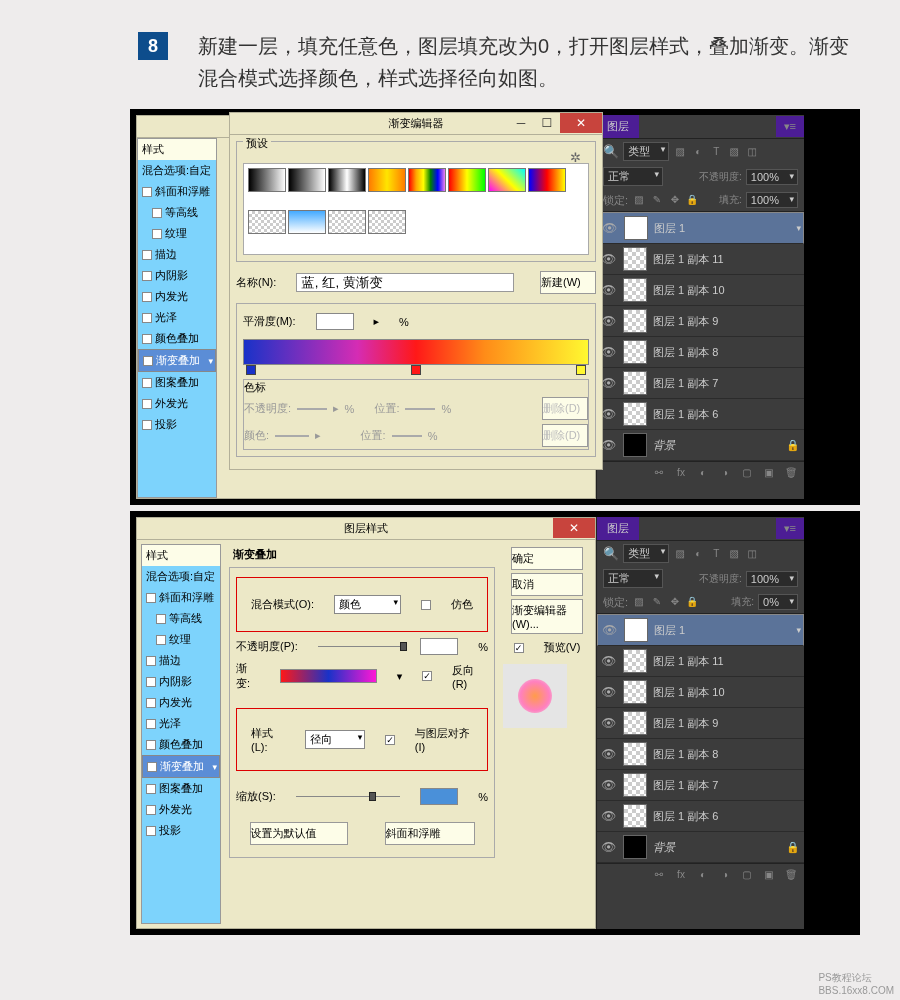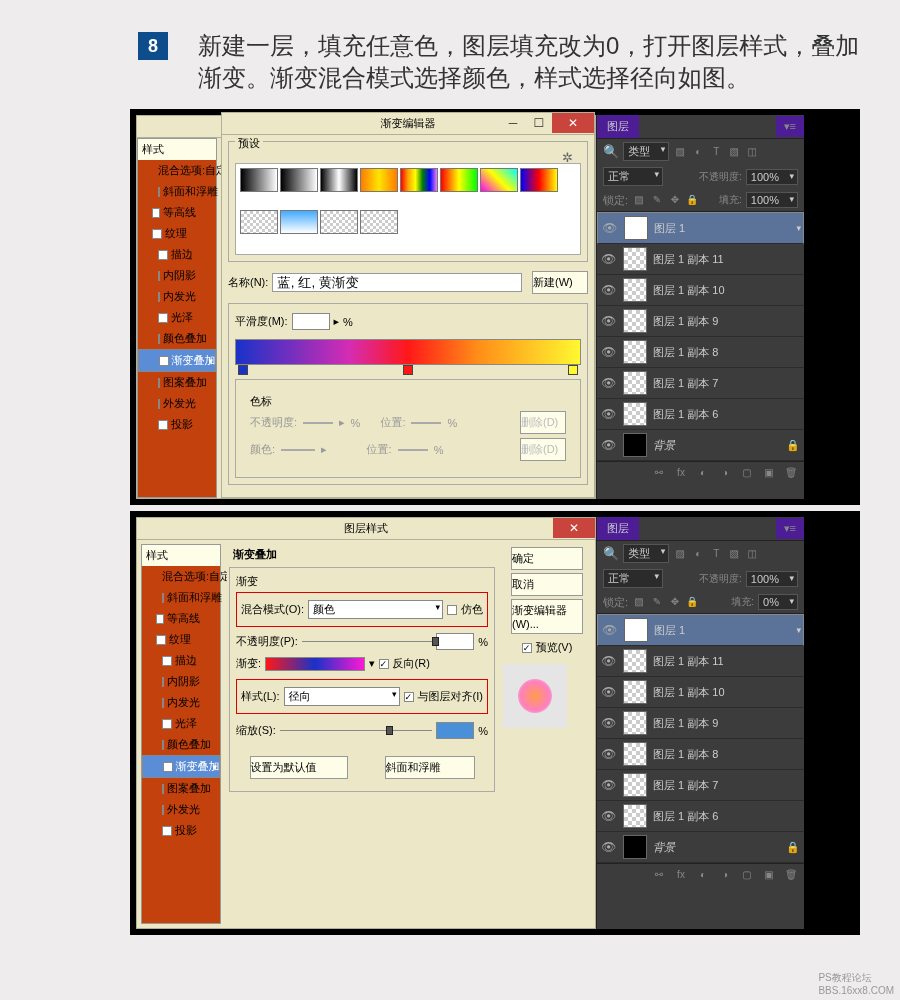--- a/index.html
+++ b/index.html
@@ -1,32 +1,32 @@
 <!DOCTYPE html>
 <html><head>
 <meta charset="utf-8">
 <style>
 *{margin:0;padding:0;box-sizing:border-box;font-family:"Microsoft YaHei",SimSun,sans-serif}
 body{background:#eeecec;width:900px;height:1000px;position:relative;font-size:12px}
 .page{padding:30px 40px 0 130px}
 .step-badge{position:absolute;left:138px;top:32px;width:30px;height:28px;background:#0d4d8c;color:#fff;font-size:18px;text-align:center;line-height:28px;font-weight:bold}
-.step-text{font-size:24px;color:#333;line-height:32px;margin-left:68px;margin-bottom:15px}
+.step-text{font-size:20px;color:#333;line-height:32px;margin-left:68px;margin-bottom:15px}
 .dark{background:#000;padding:6px 0 6px 6px;display:flex;margin-bottom:6px}
 
 .dlg{background:#ece8c7;border:1px solid #b3b099;font-size:11px}
 .dlg-title{background:#ece8c7;height:22px;display:flex;align-items:center;justify-content:center;position:relative;border-bottom:1px solid #b3b099}
 .dlg-t-btns{position:absolute;right:0;top:0;display:flex}
 .tb{width:26px;height:20px;display:flex;align-items:center;justify-content:center;font-size:12px;color:#333}
 .tb.min{background:#ece8c7}
 .tb.max{background:#ece8c7}
 .tb.close{background:#c8443d;color:#fff;width:42px}
 
-.styles-col{width:80px;border:1px solid #999;background:#c2410c;display:flex;flex-direction:column}
+.styles-col{width:80px;border:1px solid #999;background:#7dd3fc;display:flex;flex-direction:column}
 .styles-col .hdr{background:#fdfde8;padding:3px 4px}
-.styles-col .row{padding:3px 20px;display:flex;align-items:center;gap:3px;white-space:nowrap}
+.styles-col .row{padding:3px 4px;display:flex;align-items:center;gap:3px;white-space:nowrap}
 .styles-col .row.sel{background:#5b8dd6;color:#fff}
 .cb{width:10px;height:10px;border:1px solid #888;background:#fff;display:inline-block}
 .cb.chk::after{content:"✓";font-size:9px;position:relative;top:-3px;left:0}
 
 .btn{display:block;width:72px;padding:3px 0;background:#fdfde8;border:1px solid #999;margin:3px auto}
 
 .ged-body{display:flex;padding:6px;gap:6px}
 .ged-main{flex:1}
 .fieldset{border:1px solid #aaa;padding:6px;margin-bottom:6px}
 .fieldset .lg{position:relative;top:-12px;background:#ece8c7;display:inline-block;padding:0 3px}
@@ -34,22 +34,22 @@
 .sw{width:38px;height:24px;border:1px solid #777}
 .gear-s{position:absolute;right:14px;top:8px;font-size:13px;color:#666}
 .inp{border:1px solid #999;background:#fff;padding:1px 4px}
 .grad-bar{height:26px;border:1px solid #888;background:linear-gradient(90deg,#1932c8 0%,#d52cb4 33%,#ff1818 50%,#ff8c18 70%,#fff830 100%);position:relative;margin:6px 0 14px}
 .stop{position:absolute;width:10px;height:10px;border:1px solid #444;bottom:-11px;transform:translateX(-50%)}
 .frow{display:flex;align-items:center;gap:6px;padding:2px 0;color:#999}
 
 .ls-body{display:flex;padding:4px;gap:6px}
 .ls-main{flex:1;background:#ece8c7}
 .ls-section{border:1px solid #aaa;padding:6px;margin:2px}
-.prow{display:flex;align-items:center;gap:4px;padding:3px 0;font-size:11px}
-.redbox{border:1.5px solid #d00;padding:4px}
+.prow{display:flex;align-items:center;gap:20px;padding:3px 0;font-size:11px}
+.redbox{border:1.5px solid #d00;padding:14px}
 .sel{border:1px solid #888;background:#fff;padding:1px 14px 1px 4px;position:relative;min-width:60px}
 .sel::after{content:"▾";position:absolute;right:2px;font-size:9px}
 .grad-sw{width:100px;height:14px;border:1px solid #888;background:linear-gradient(90deg,#ff1818,#1932c8,#ff18d5)}
 .slider-line{height:1px;background:#888;flex:1;position:relative}
 .slider-line .thumb{position:absolute;top:-4px;width:7px;height:9px;background:#555;border:1px solid #222}
 .angle{width:26px;height:26px;border:1px solid #888;border-radius:50%;position:relative;background:#fff}
 .angle::after{content:"";position:absolute;width:1px;height:11px;background:#000;left:50%;top:2px}
 .prev-box{width:64px;height:64px;background:#e5e5e5;margin-top:6px;display:flex;align-items:center;justify-content:center}
 .prev-box .dot{width:34px;height:34px;border-radius:50%;background:radial-gradient(circle,#ff9c4a 0%,#ff80bf 60%,#e5e5e5 100%)}
 
@@ -134,21 +134,21 @@
     <div class="row">
               <span class="cb"></span>
               <span>外发光</span>
             </div>
     <div class="row">
               <span class="cb"></span>
               <span>投影</span>
             </div>
   </div>
 
-  <div class="dlg" style="position:absolute;left:84px;top:-4px;width:374px;z-index:5">
+  <div class="dlg" style="position:absolute;left:92px;top:-4px;width:374px;z-index:5">
     <div class="dlg-title">
       <span>渐变编辑器</span>
       <div class="dlg-t-btns">
         <div class="tb min">─</div>
         <div class="tb max">☐</div>
         <div class="tb close">✕</div>
       </div>
     </div>
     <div class="ged-body">
       <div class="ged-main">
@@ -179,21 +179,21 @@
           <div class="prow en">
             <span>平滑度(M):</span>
             <input class="en-inp" value="100" style=""> ▸
             <span>%</span>
           </div>
           <div class="grad-bar">
             <div class="stop" style="left:2%;background:#1932c8"></div>
             <div class="stop" style="left:50%;background:#ff1818"></div>
             <div class="stop" style="left:98%;background:#fff830"></div>
           </div>
-          <div style="border:1px solid #aaa;padding:14px;margin-top:4px">
+          <div style="border:1px solid #aaa;padding:0;margin-top:4px">
             <span>色标</span>
             <div class="frow">
               <span>不透明度:</span><span class="disabled-inp"></span>▸ <span>%</span>
               <span style="margin-left:14px">位置:</span><span class="disabled-inp"></span><span>%</span>
               <span class="btn" style="width:46px;margin:0 0 0 auto;color:#bbb">删除(D)</span>
             </div>
             <div class="frow">
               <span>颜色:</span><span class="disabled-inp" style="width:34px"></span>▸
               <span style="margin-left:34px">位置:</span><span class="disabled-inp"></span><span>%</span>
               <span class="btn" style="width:46px;margin:0 0 0 auto;color:#bbb">删除(D)</span>
@@ -354,41 +354,40 @@
               <span>外发光</span>
             </div>
       <div class="row">
               <span class="cb"></span>
               <span>投影</span>
             </div>
     </div>
     <div class="ls-main">
       <div style="padding:3px 6px;font-weight:bold">渐变叠加</div>
       <div class="ls-section">
-        <div>渐变</div>
         <div class="redbox" style="margin:3px 0">
           <div class="prow">
                   <span>混合模式(O):</span>
           <span class="sel" style="flex:1">颜色</span>
           <span class="cb"></span>
                   <span>仿色</span>
                 </div>
         </div>
         <div class="prow">
                 <span>不透明度(P):</span>
           <span class="slider-line">
                   <span class="thumb" style="left:100%"></span>
                 </span>
           <input class="en-inp" value="100" style="">
                 <span>%</span>
               </div>
         <div class="prow"><span>渐变:</span>
           <span class="grad-sw"></span>▾
           <span class="cb chk"></span><span>反向(R)</span></div>
-        <div class="redbox" style="margin:5px 0">
+        <div class="redbox" style="margin:14px 0">
           <div class="prow">
                   <span>样式(L):</span>
           <span class="sel" style="flex:1">径向</span>
           <span class="cb chk"></span>
                   <span>与图层对齐(I)</span>
                 </div>
         </div>
         <div class="prow">
                 <span>缩放(S):</span>
           <span class="slider-line">

